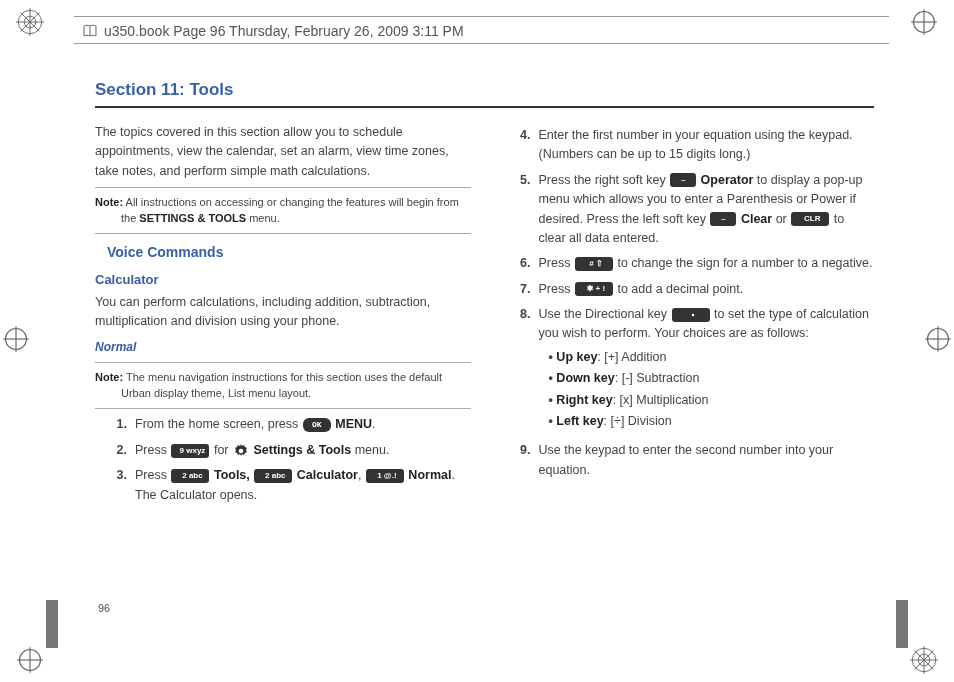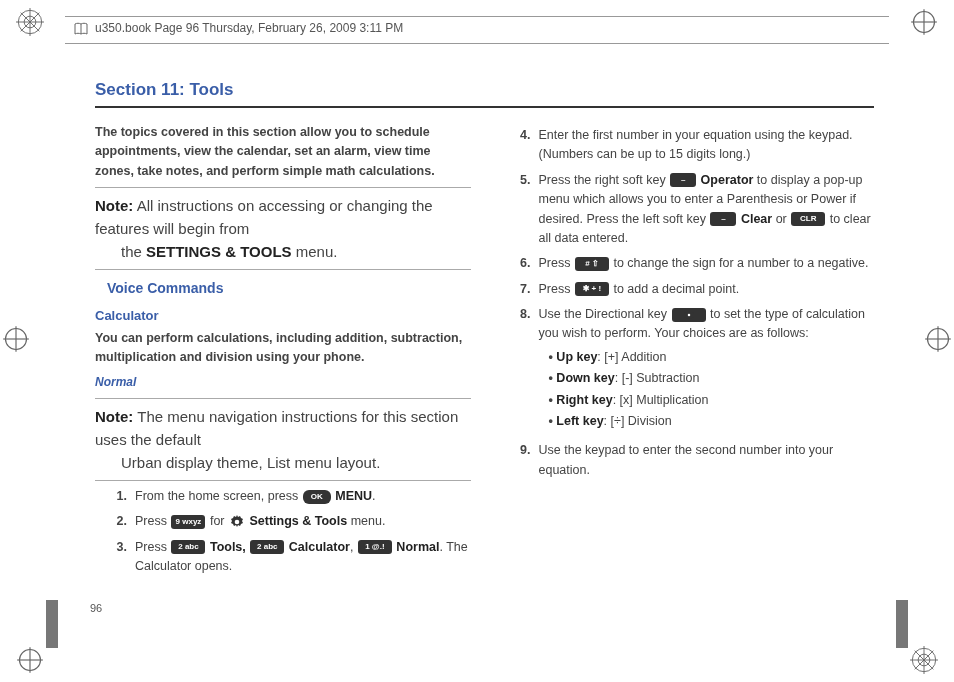--- a/index.html
+++ b/index.html
@@ -15,29 +15,29 @@
   }
   .reg-mark {
     position: absolute;
     width: 28px;
     height: 28px;
   }
   .reg-mark svg { width: 100%; height: 100%; }
   .header-bar {
     position: absolute;
     top: 16px;
-    left: 65px;
+    left: 74px;
     right: 65px;
     border-top: 1px solid #999;
     border-bottom: 1px solid #999;
     padding: 4px 8px;
-    font-size: 12px;
+    font-size: 14px;
     color: #555;
     display: flex;
-    align-items: flex-start;
+    align-items: flex-end;
     height: 18px;
   }
   .header-bar .book-icon {
     width: 16px; height: 16px; margin-right: 6px;
     display: inline-flex; align-items: center; justify-content: center;
   }
   .page {
     position: absolute;
     top: 80px;
     left: 95px;
@@ -59,27 +59,27 @@
     display: flex;
     gap: 28px;
   }
   .col {
     flex: 1;
     font-size: 12.5px;
     line-height: 1.55;
     color: #444;
   }
   .intro { margin-bottom: 8px; }
-  .note { font-size: 15px; color: #444; }
+  .note { font-size: 11px; color: #444; }
   .note b { font-weight: bold; }
   .note .indent { display:block; padding-left: 26px; margin-top:-1px;}
   .sub-h1 { color: #3a5ea8; font-weight: bold; font-size: 14px; margin: 8px 12px 4px; }
   .sub-h2 { color: #3a5ea8; font-weight: bold; font-size: 13px; margin: 6px 0 2px; }
   .sub-h3 { color: #3a5ea8; font-style: italic; font-weight: bold; font-size: 12px; margin: 6px 0 4px; }
-  .body-p { margin: 3px 0 6px; font-weight: bold; }
+  .body-p { margin: 3px 0 6px; }
   .ref { font-style: italic; }
   ol.steps { list-style: none; padding: 0; margin: 6px 0 0 10px; }
   ol.steps > li { display: flex; margin-bottom: 6px; }
   ol.steps > li > .num { width: 22px; flex-shrink:0; font-weight: bold; text-align: right; padding-right: 8px;}
   ol.steps > li > .txt { flex: 1; }
   ul.bullets { list-style: none; padding: 0; margin: 4px 0 4px 10px; }
   ul.bullets li::before { content: "• "; font-weight: bold; }
   ul.bullets li { margin-bottom: 2px; }
   .key {
     display: inline-flex;
@@ -90,33 +90,33 @@
     border-radius: 3px;
     font-size: 8px;
     font-weight: bold;
     padding: 1px 4px;
     min-width: 18px;
     height: 12px;
     vertical-align: middle;
     line-height: 1;
     margin: 0 1px;
   }
-  .key.round { border-radius: 6px; padding:1px 5px;}
-  .key.wide { min-width: 26px; }
+  .key.round { border-radius: 6px; padding:1px 5px;font-family:Liberation Mono, monospace;}
+  .key.wide { min-width: 26px; padding-left: 8px; }
   .key svg { width: 10px; height: 10px; }
   .gear {
     display: inline-flex;
     vertical-align: middle;
     width: 16px; height: 16px;
     margin: 0 1px;
   }
   .pagenum {
     position: absolute;
     bottom: 68px;
-    left: 90px;
+    left: 98px;
     font-size: 11px;
     color: #555;
   }
   b { font-weight: bold; color: #222; }
 </style>
 </head>
 <body>
 
 <div class="reg-mark" style="top:8px;left:16px">
   <svg viewBox="0 0 24 24">

